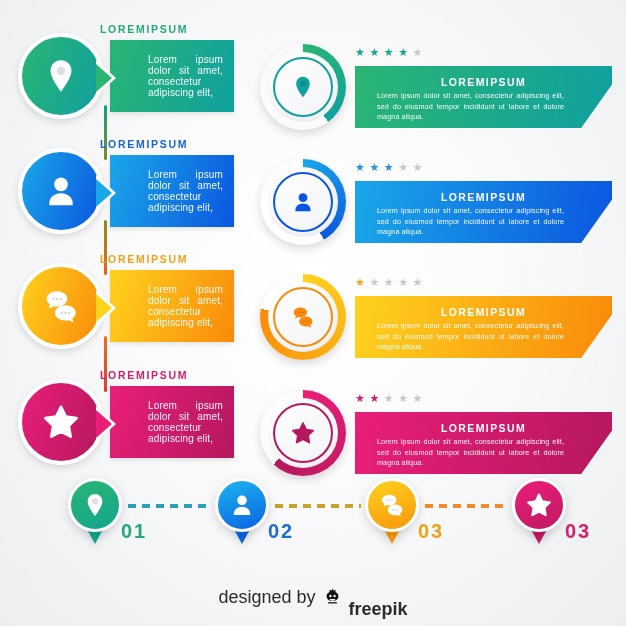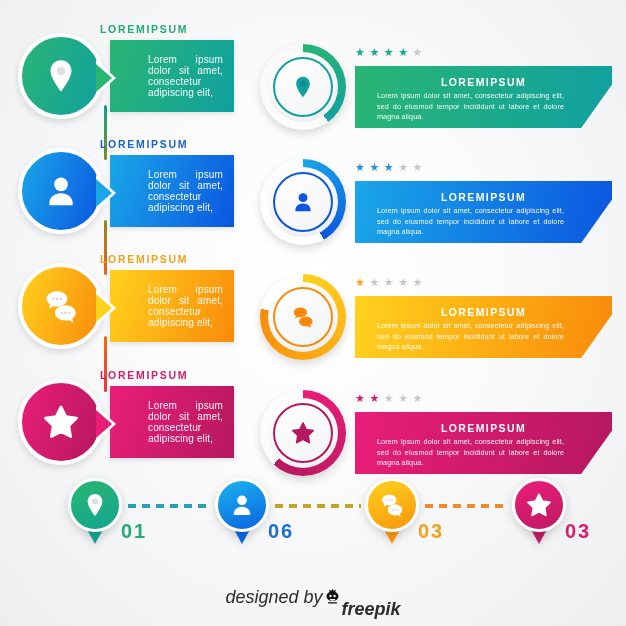--- a/index.html
+++ b/index.html
@@ -137,21 +137,21 @@
   .dashline{
     position:absolute;height:4px;z-index:2;
     background-repeat:repeat-x;
   }
 
   
   .footer{
     position:absolute;left:0;top:575px;width:626px;
     text-align:center;z-index:6;
     font-size:18px;color:#2b2b2b;
-    display:flex;align-items:center;justify-content:center;font-style:italic;
+    display:flex;align-items:center;justify-content:center;gap:7px;
   }
   .footer .fp-logo{font-size:19px;line-height:19px;}
   .footer .fp-name{font-weight:bold;margin-top:24px;}
 </style>
 </head>
 <body>
 
 <div class="stage">
 
   <div class="vline" id="vline-0" style="left: 104px; top: 105px; height: 55px; background: linear-gradient(rgb(22, 160, 133) 0%, rgb(122, 138, 46) 100%);"></div>
@@ -343,21 +343,21 @@
       <div class="pin-num" style="left:121px;top:42px;color:#27a877">01</div>
       <div class="pin" style="left:215px;top:0px;background:linear-gradient(160deg,#1db4f0 0%,#0a63e0 100%)">
         <span>
           <svg class="icon" width="28" height="28" viewBox="0 0 24 24">
             <circle cx="12" cy="8" r="4.1" fill="#ffffff"></circle>
             <path d="M12 13.4c-4 0-7 2.6-7 5.9v1.3h14v-1.3c0-3.3-3-5.9-7-5.9z" fill="#ffffff"></path>
           </svg>
         </span>
       </div>
       <div class="pin-point" style="left:230px;top:44px;border-top:22px solid #0a63e0;"></div>
-      <div class="pin-num" style="left:268px;top:42px;color:#1b6fd0">06</div>
+      <div class="pin-num" style="left:268px;top:42px;color:#1b6fd0">02</div>
       <div class="pin" style="left:365px;top:0px;background:linear-gradient(160deg,#ffd21e 0%,#f9960c 100%)">
         <span>
           <svg class="icon" width="28" height="28" viewBox="0 0 24 24">
             <path d="M9.6 3.2c-3.4 0-6.2 2-6.2 4.5 0 1.3.8 2.5 2 3.3l-.7 2.5 2.8-1.4c.6.1 1.3.2 2.1.2 3.4 0 6.2-2 6.2-4.6s-2.8-4.5-6.2-4.5z" fill="#ffffff"></path>
             <circle cx="7.5" cy="7.7" r=".72" fill="rgba(0,0,0,.18)"></circle>
             <circle cx="9.7" cy="7.7" r=".72" fill="rgba(0,0,0,.18)"></circle>
             <circle cx="11.9" cy="7.7" r=".72" fill="rgba(0,0,0,.18)"></circle>
             <path d="M14.6 11.6c-3.4 0-6.2 2-6.2 4.6 0 2.5 2.8 4.5 6.2 4.5.8 0 1.5-.1 2.1-.2l2.8 1.4-.7-2.5c1.2-.8 2-2 2-3.2 0-2.6-2.8-4.6-6.2-4.6z" fill="#ffffff"></path>
             <circle cx="12.5" cy="16.1" r=".72" fill="rgba(0,0,0,.18)"></circle>
             <circle cx="14.7" cy="16.1" r=".72" fill="rgba(0,0,0,.18)"></circle>

